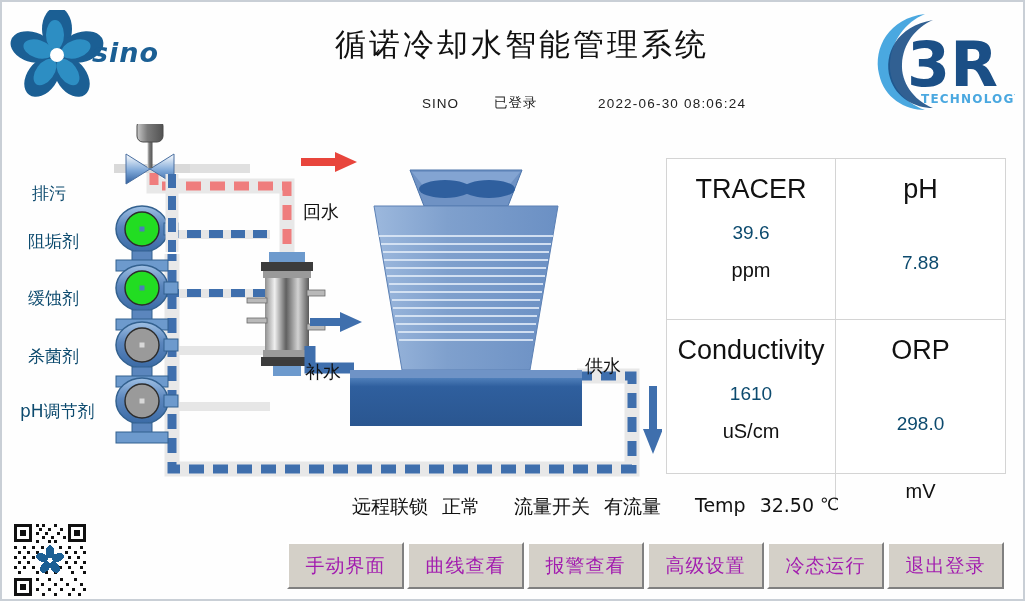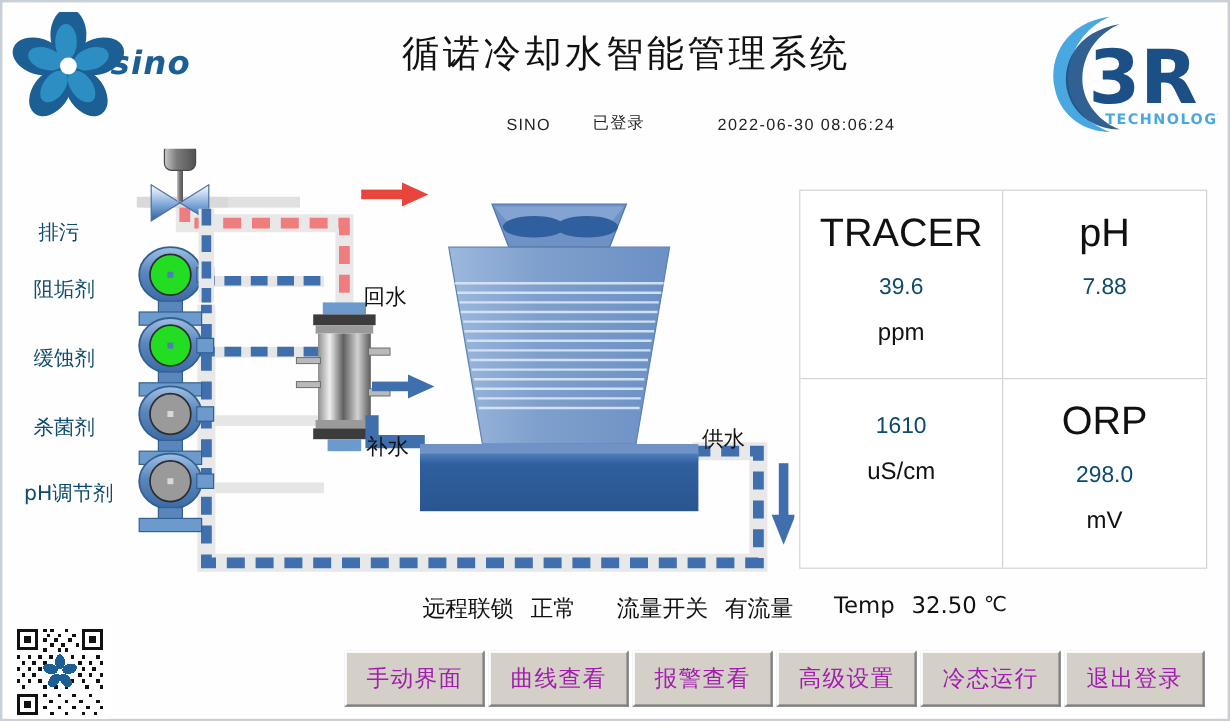--- a/index.html
+++ b/index.html
@@ -60,44 +60,44 @@
     font-size: 18px; color: #111; white-space: nowrap;
   }
 
   
   #lbl-blowdown { left: 30px; top: 180px; }
   #lbl-scale    { left: 26px; top: 228px; }
   #lbl-corr     { left: 26px; top: 285px; }
   #lbl-biocide  { left: 26px; top: 343px; }
   #lbl-ph       { left: 18px; top: 398px; }
 
-  #lbl-return  { left: 301px; top: 198px; margin-top: 35px; }
+  #lbl-return  { left: 301px; top: 198px; }
   #lbl-makeup  { left: 303px; top: 358px; }
   #lbl-supply  { left: 583px; top: 352px; }
 
   
   #panel {
     position: absolute; left: 664px; top: 156px;
     width: 340px; height: 316px;
     background: #ffffff;
     border: 1px solid #d4d4d4;
     display: grid;
     grid-template-columns: 1fr 1fr;
     grid-template-rows: 1fr 1fr;
   }
   .cell {
     border-right: 1px solid #d4d4d4;
     border-bottom: 1px solid #d4d4d4;
     display: flex; flex-direction: column;
     align-items: center; justify-content: flex-start;
     padding-top: 14px;
   }
-  .cell:nth-child(2), .cell:nth-child(4) { border-right: none; }
+  .cell:nth-child(2), .cell:nth-child(4) { border-right: none; gap: 30px; }
   .cell:nth-child(3), .cell:nth-child(4) { border-bottom: none; }
-  .cell .name   { font-size: 33px; color: #111; line-height: 1.25; }
+  .cell .name   { font-size: 27px; color: #111; line-height: 1.25; }
   .cell .value  { font-size: 19px; color: #0c4a6e; margin-top: 15px; }
   .cell .unit   { font-size: 20px; color: #111; margin-top: 15px; }
 
   
   #statusbar {
     position: absolute; left: 350px; top: 492px; width: 660px; height: 36px;
     display: flex; align-items: flex-start;
     font-family: "DejaVu Sans", "Liberation Sans", sans-serif;
     font-size: 19px; color: #111;
   }
@@ -364,20 +364,21 @@
       <div class="name">TRACER</div>
       <div class="value">39.6</div>
       <div class="unit">ppm</div>
     </div>
     <div class="cell">
       <div class="name">pH</div>
       <div class="value">7.88</div>
       <div class="unit"></div>
     </div>
     <div class="cell">
+      <div class="name">Conductivity</div>
       <div class="value">1610</div>
       <div class="unit">uS/cm</div>
     </div>
     <div class="cell">
       <div class="name">ORP</div>
       <div class="value">298.0</div>
       <div class="unit">mV</div>
     </div>
   </div>
 

